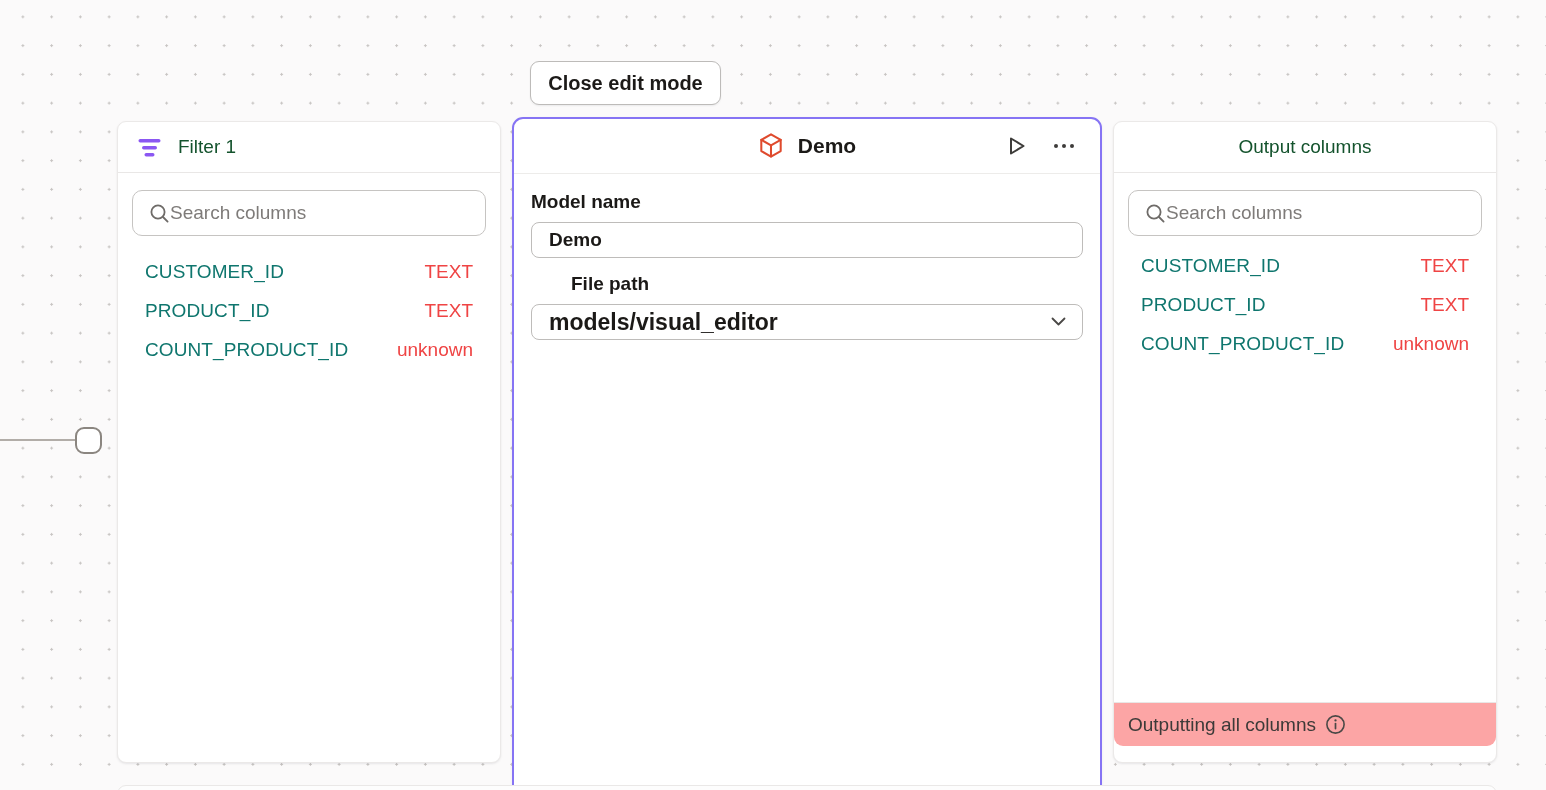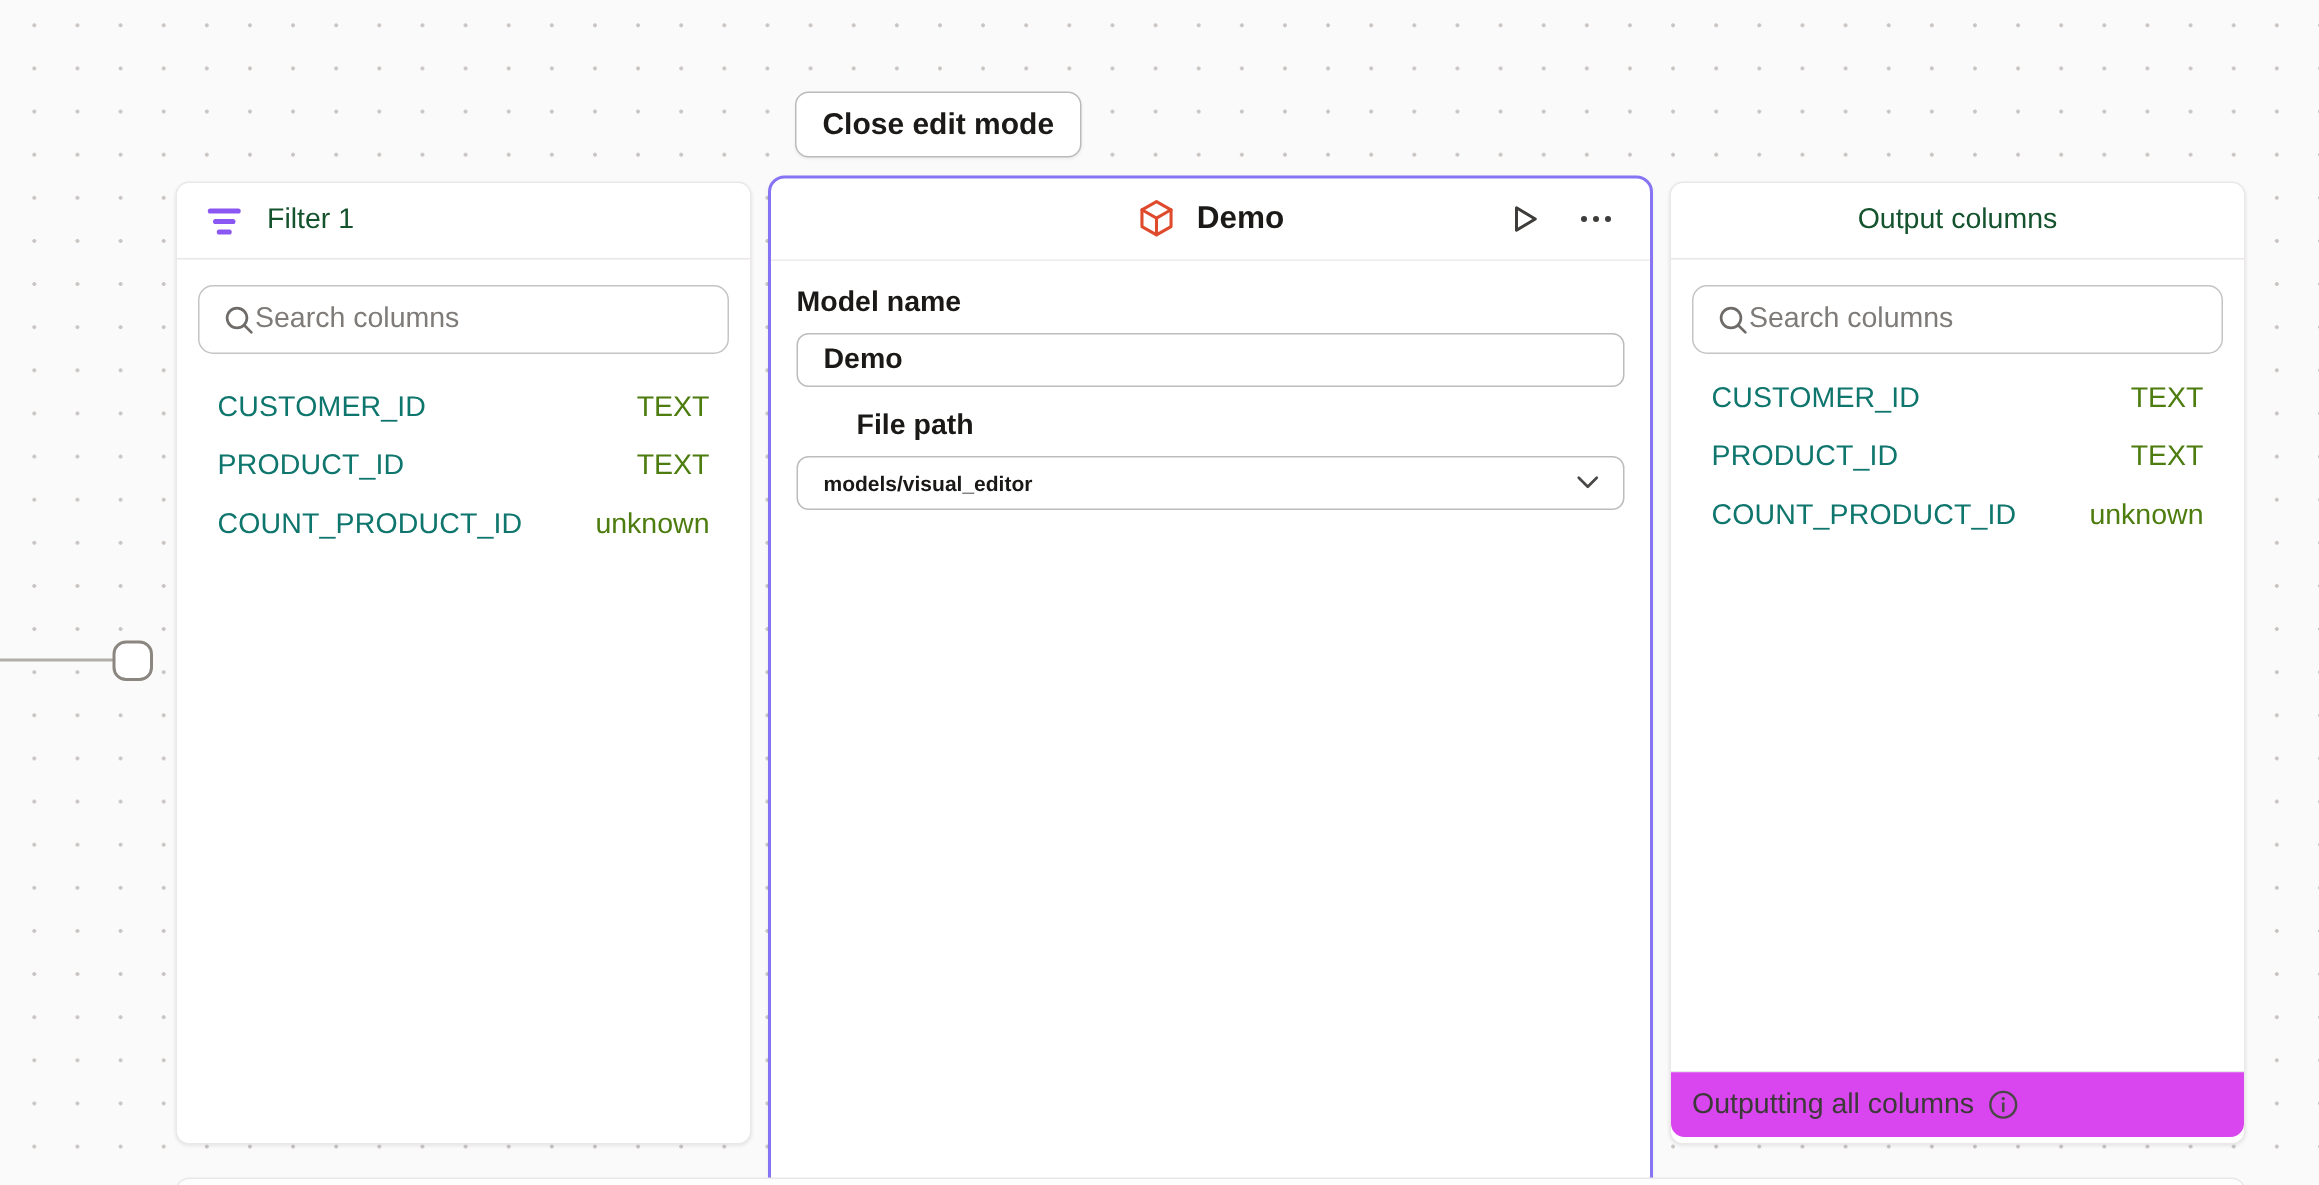--- a/index.html
+++ b/index.html
@@ -33,21 +33,21 @@
     border:none; outline:none; flex:1; font-size:19px; color:#201e1c;
     font-family:"Liberation Sans", sans-serif; background:transparent;
   }
   .search-box input::placeholder { color:#7e7b79; }
   .col-list { margin-top:16px; }
   .col-row {
     display:flex; align-items:center; justify-content:space-between;
     height:39px; padding:0 13px; border-radius:6px; cursor:default;
   }
   .col-name { font-size:19px; color:#0f766e; letter-spacing:.1px; }
-  .col-type { font-size:19px; color:#4d7c0f; }
+  .col-type { font-size:19px; color:#ef4444; }
 
   
   .close-btn {
     position:absolute; left:530px; top:61px; width:191px; height:44px;
     background:#fff; border:1px solid #bdbbb9; border-radius:9px;
     font-size:20px; font-weight:700; color:#1c1a18;
     font-family:"Liberation Sans", sans-serif;
     display:flex; align-items:center; justify-content:center; cursor:pointer;
     box-shadow:0 1px 2px rgba(16,24,40,.07);
   }
@@ -78,38 +78,38 @@
     width:100%; height:36px; border:1px solid #bebcba; border-radius:8px;
     padding:0 17px; font-size:19px; font-weight:600; color:#1b1917;
     font-family:"Liberation Sans", sans-serif; outline:none; background:#fff;
   }
   .field-gap { margin-top:15px;margin-left:40px; }
   .select-input {
     display:flex; align-items:center; justify-content:space-between;
     width:100%; height:36px; border:1px solid #bebcba; border-radius:8px;
     padding:0 16px 0 17px; background:#fff; cursor:pointer;
   }
-  .select-value { font-size:14px; font-weight:600; color:#1b1917; }
+  .select-value { font-size:23px; font-weight:600; color:#1b1917; }
   .model-footer {
     position:absolute; right:18px; bottom:10px;
     display:flex; align-items:center; gap:17px;
   }
   .stat-pill {
     display:flex; align-items:center; gap:15px; background:#f3f2f1;
     border-radius:8px; padding:5px 11px; cursor:pointer;
   }
   .stat-group { display:flex; align-items:center; gap:10px; cursor:pointer; }
   .stat-count { font-size:20px; color:#4c4a47; }
 
   
   .output-footer {
-    position:absolute; left:0; right:0; bottom:4px; height:44px;
+    position:absolute; left:0; right:0; bottom:16px; height:44px;
     border-top:1px solid #e9e7e6; display:flex; align-items:center; gap:9px;
     padding:0 14px; font-size:19px; color:#3c3a38;
-    border-radius:0 0 9px 9px; background:#d946ef;
+    border-radius:0 0 9px 9px; background:#fca5a5;
   }
 
   
   .connector-line { position:absolute; left:0; top:439px; width:77px; height:2px; background:#b2ada8; }
   .connector-handle {
     position:absolute; left:75px; top:427px; width:27px; height:27px;
     background:#fff; border:2px solid #8b8680; border-radius:9px; cursor:grab;
   }
 
   

